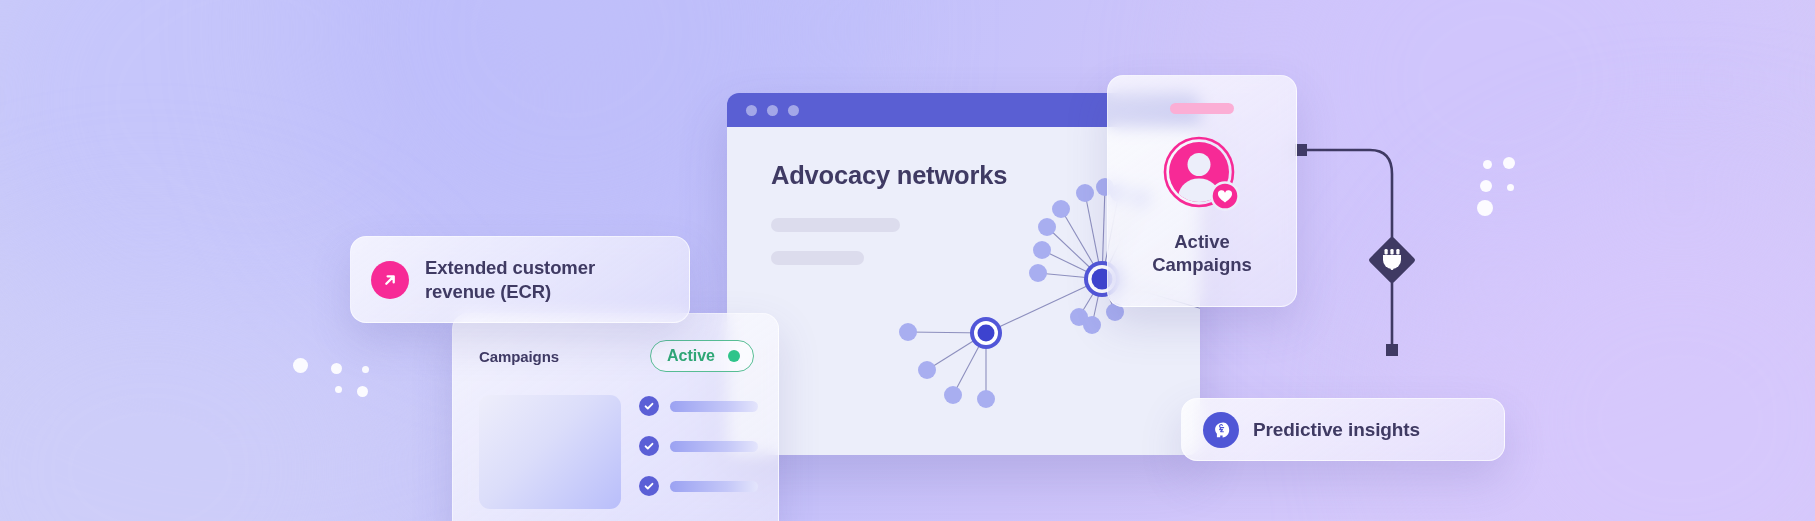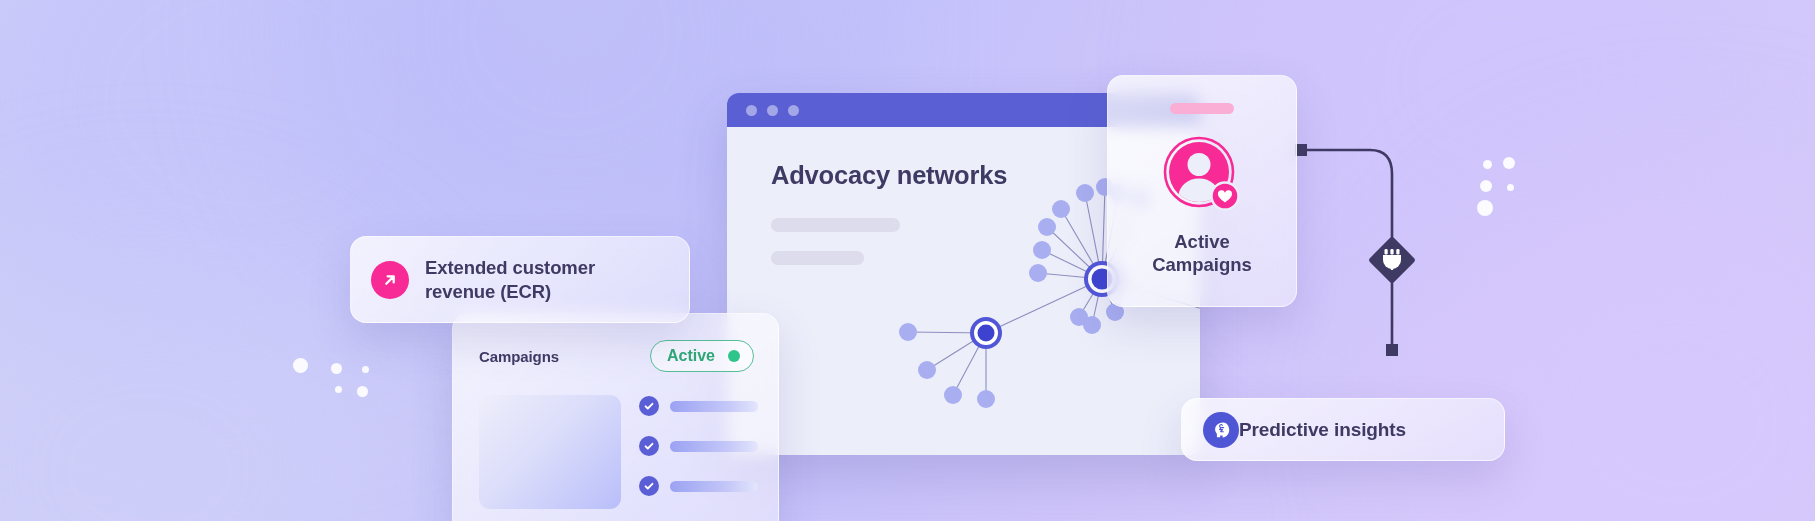--- a/index.html
+++ b/index.html
@@ -228,20 +228,21 @@
   
   #insights-card {
     left: 1181px;
     top: 352px;
     width: 280px;
     height: 61px;
     z-index: 6;
     display: flex;
     align-items: center;
     padding: 0 21px;
+    gap: 14px;
   }
   #insights-icon {
     flex: 0 0 auto;
     width: 36px; height: 36px;
     border-radius: 50%;
     background: #4f56d6;
     display: flex; align-items: center; justify-content: center;
   }
   #insights-label {
     font-size: 19px;

